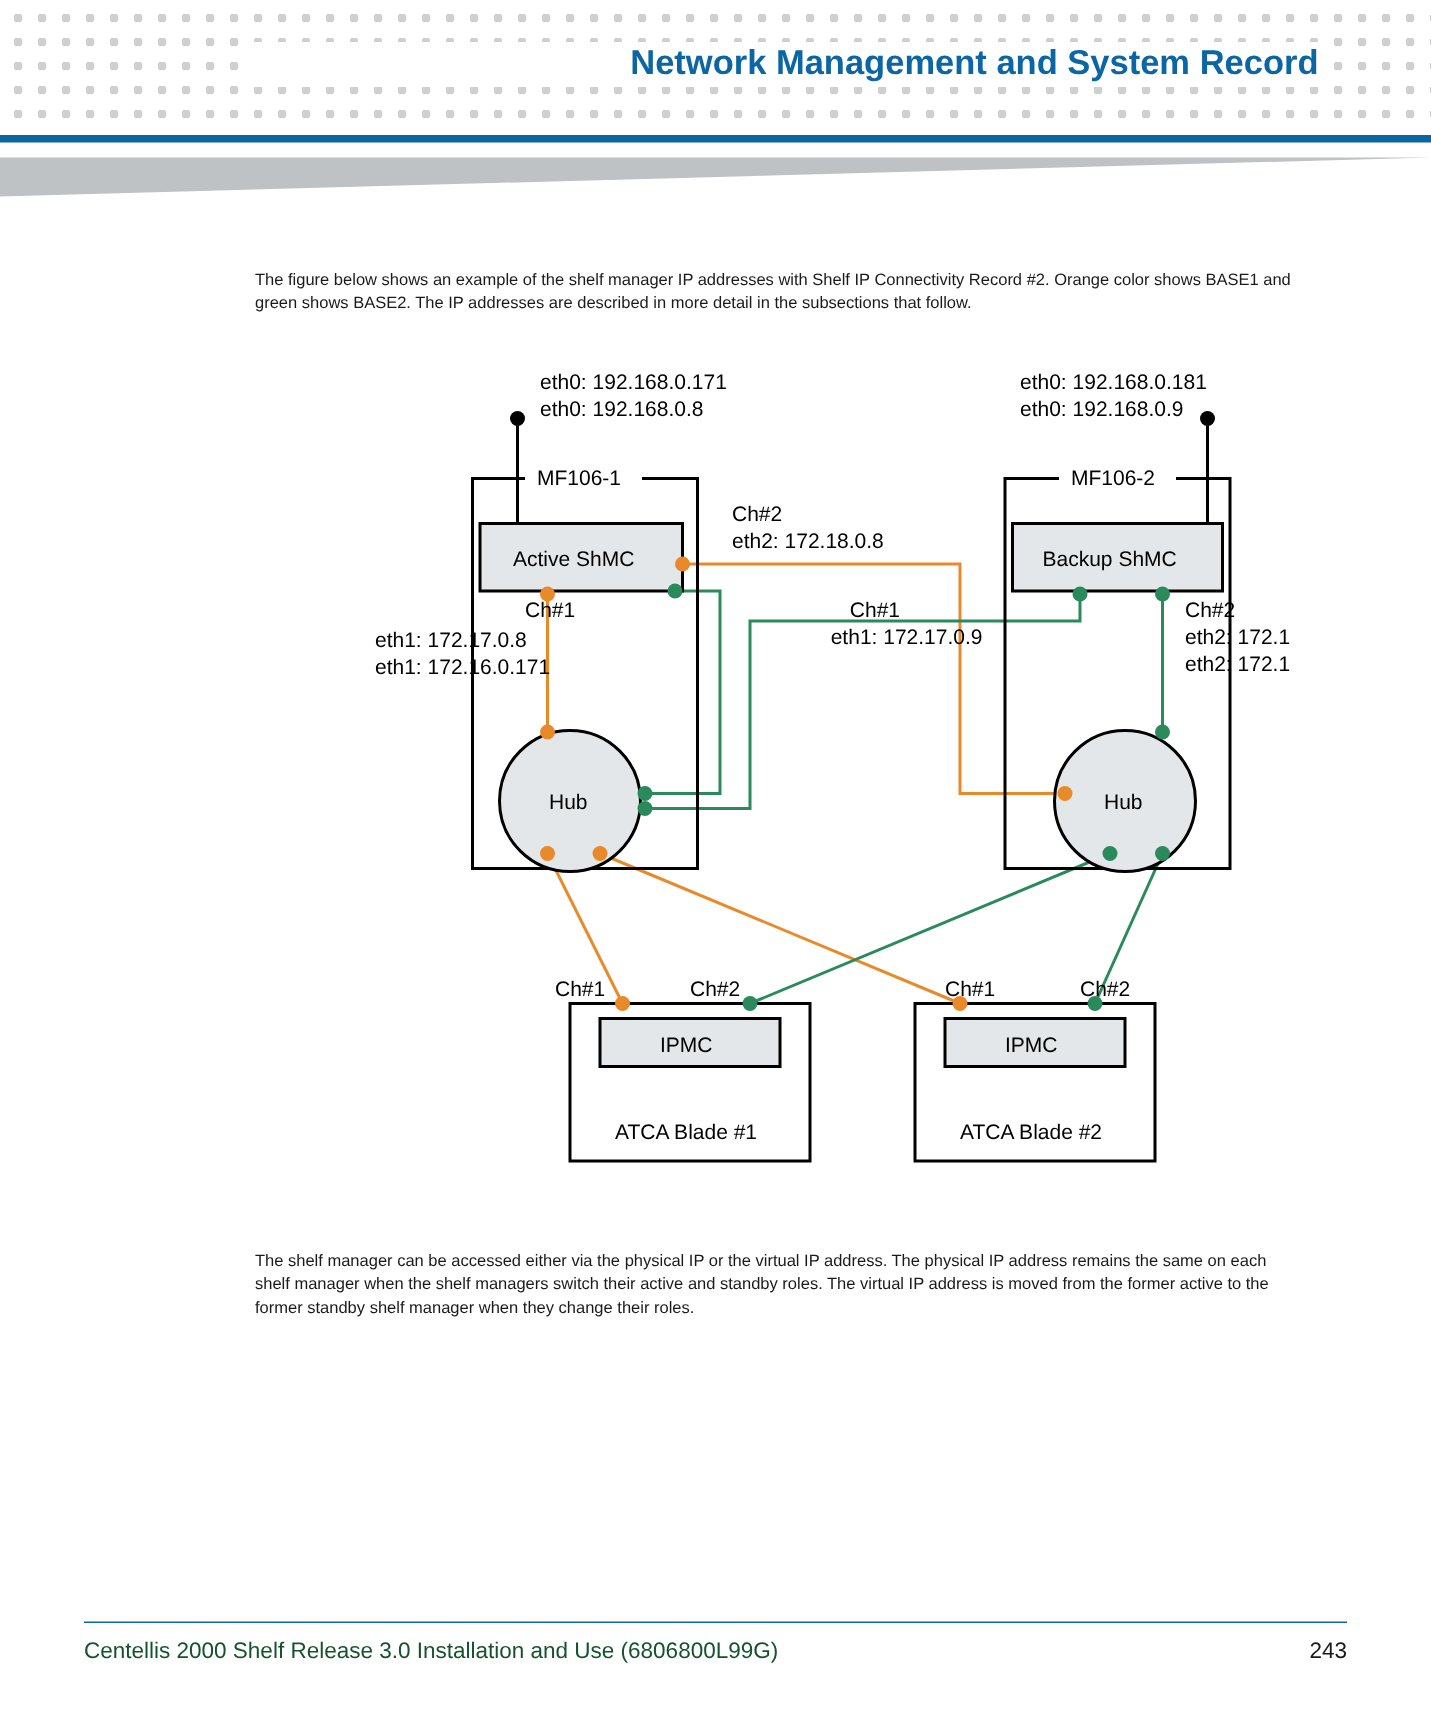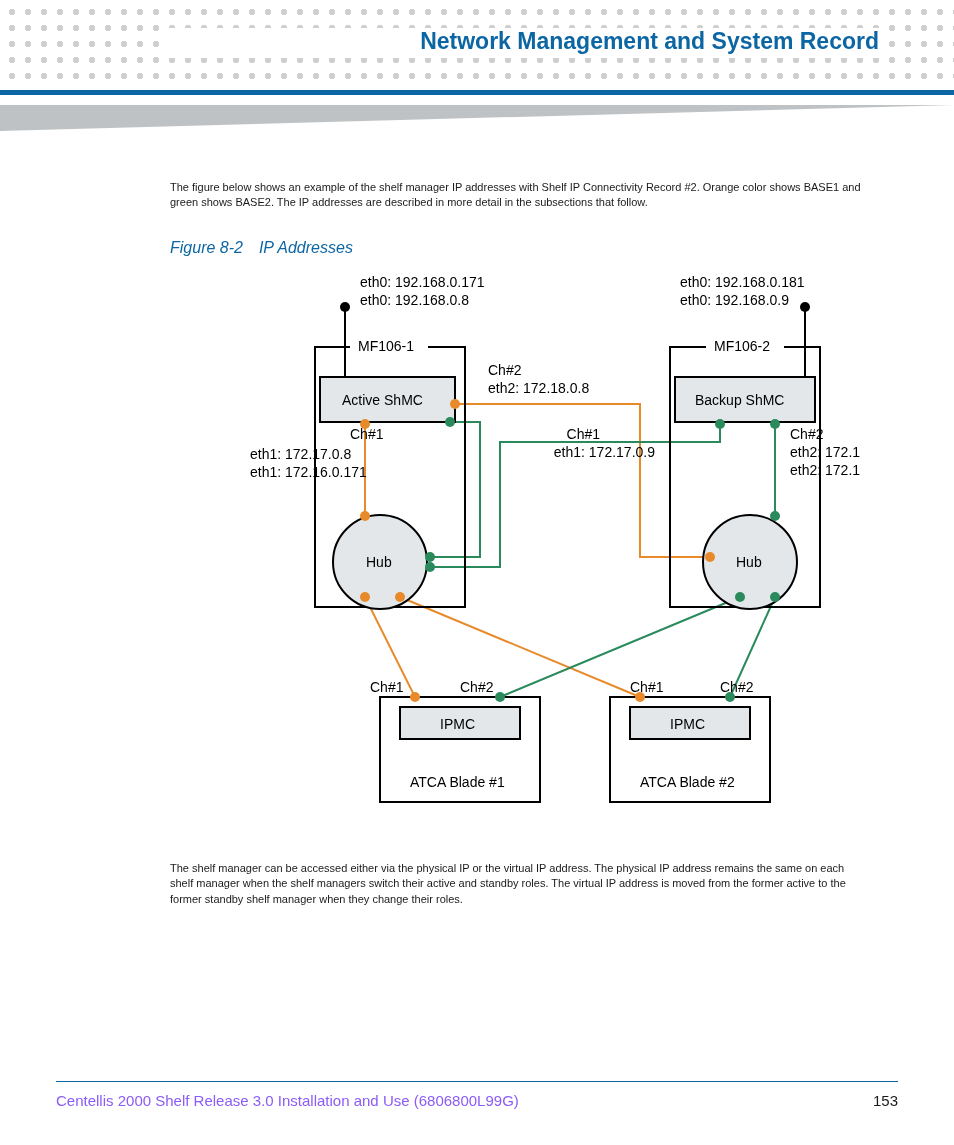--- a/index.html
+++ b/index.html
@@ -12,38 +12,37 @@
   .blue-rule{position:absolute;left:0;right:0;top:90px;height:5px;background:#0c66a3}
   .wedge{position:absolute;left:0;top:105px;width:0;height:0;
     border-left:954px solid #bfc2c4;border-bottom:26px solid transparent}
   .body{position:absolute;left:170px;top:180px;width:700px}
   .para{font-size:11px;line-height:1.4;margin:0 0 28px 0}
   .fig-cap{color:#0c66a3;font-style:italic;font-size:16px;margin:8px 0 10px 0}
   .fig-wrap{padding-left:80px}
   .diagram{width:610px;height:560px}
   .footer-rule{position:absolute;left:56px;right:56px;bottom:62px;height:1px;
     border-top:1px solid #0c66a3}
-  .footer-left{position:absolute;left:56px;bottom:36px;font-size:15px;color:#8b5cf6}
+  .footer-left{position:absolute;left:56px;bottom:36px;font-size:15px;color:#14532d}
   .page-num{position:absolute;right:56px;bottom:36px;font-size:15px;color:#1a1a1a}
   
   .d-lbl{font-family:Arial,sans-serif;font-size:14px;fill:#000}
 </style>
 </head>
 <body>
 
 <div class="page">
   <div class="dots"></div>
   <div class="title-band"></div>
   <div class="page-title">Network Management and System Record</div>
   <div class="blue-rule"></div>
   <div class="wedge"></div>
 
   <div class="body">
     <p class="para">The figure below shows an example of the shelf manager IP addresses with Shelf IP Connectivity Record #2. Orange color shows BASE1 and green shows BASE2. The IP addresses are described in more detail in the subsections that follow.</p>
-    <p class="fig-cap">Figure 8-2 IP Addresses</p>
 
     <div class="fig-wrap">
       <svg class="diagram" viewBox="0 0 610 560">
 
         <g stroke="#e88a2a" stroke-width="2" fill="none">
 
           <line x1="115" y1="157" x2="115" y2="249"></line>
 
           <polyline points="205,137 390,137 390,290 460,290"></polyline>
 
@@ -143,14 +142,14 @@
         <text class="d-lbl" x="380" y="425">Ch#1</text>
         <text class="d-lbl" x="470" y="425">Ch#2</text>
       </svg>
     </div>
 
     <p class="para" style="margin-top:30px">The shelf manager can be accessed either via the physical IP or the virtual IP address. The physical IP address remains the same on each shelf manager when the shelf managers switch their active and standby roles. The virtual IP address is moved from the former active to the former standby shelf manager when they change their roles.</p>
   </div>
 
   <div class="footer-rule"></div>
   <div class="footer-left">Centellis 2000 Shelf Release 3.0 Installation and Use (6806800L99G)</div>
-  <div class="page-num">153</div>
+  <div class="page-num">243</div>
 </div>
 
 </body></html>

